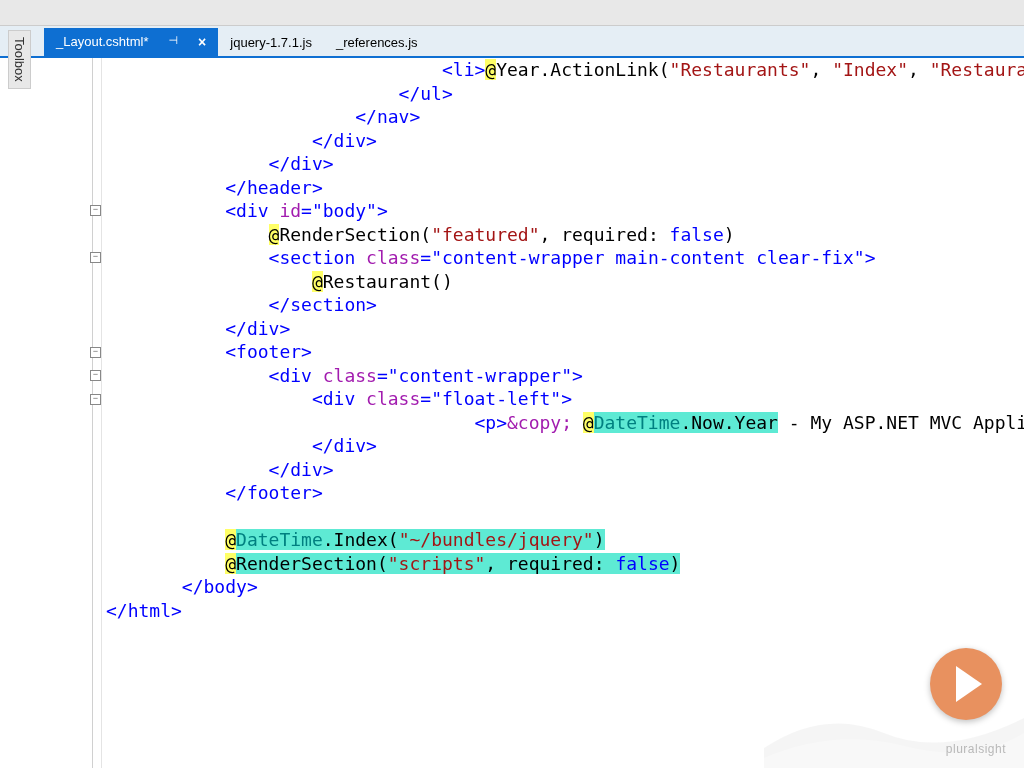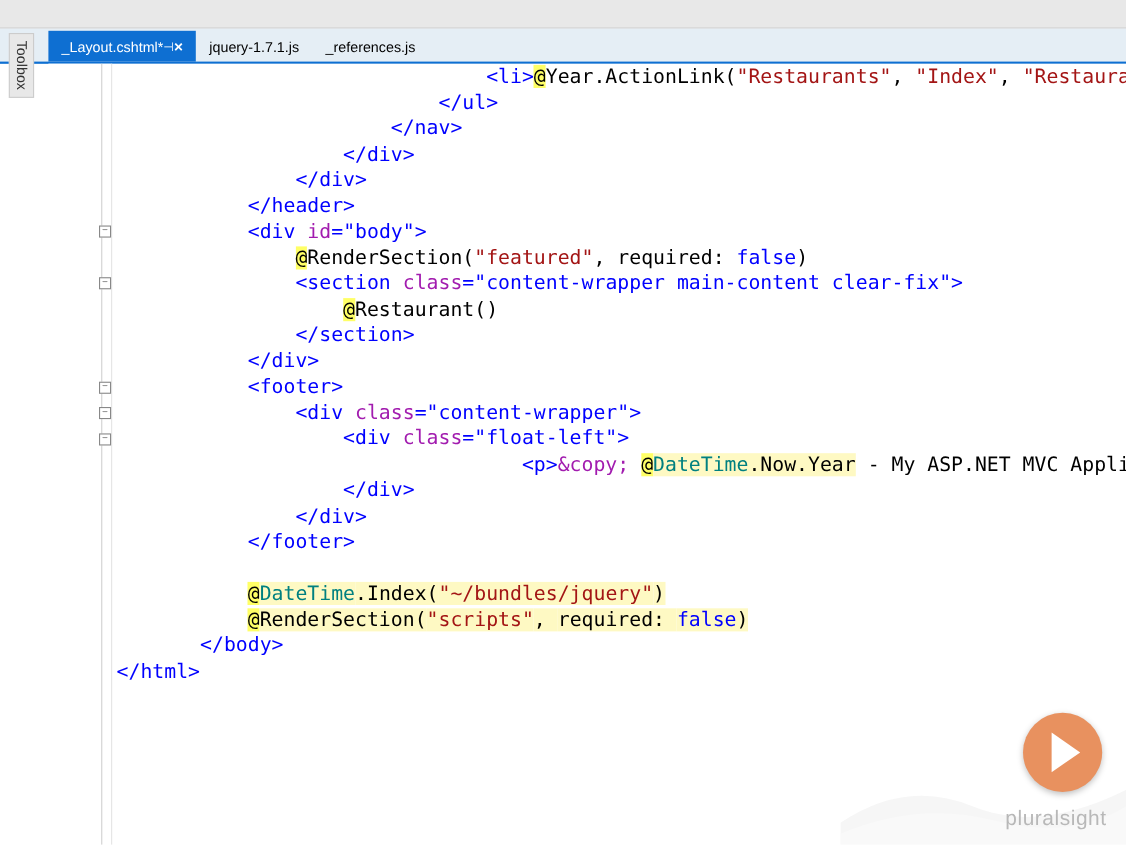--- a/index.html
+++ b/index.html
@@ -28,22 +28,22 @@
   align-items: flex-end;
   padding-left: 44px;
   border-bottom: 2px solid #0e6fd2;
 }
 .tab {
   padding: 6px 12px;
   font-family: 'Segoe UI', Arial, sans-serif;
   font-size: 13px;
   color: #000;
   display: flex;
-  align-items: center;
-  gap: 0;
+  align-items: flex-start;
+  gap: 20px;
   cursor: pointer;
 }
 .tab.active {
   background: #0e6fd2;
   color: #fff;
 }
 .tab .pin { font-size: 11px; }
 .tab .close {
   font-size: 14px;
   font-weight: bold;
@@ -104,27 +104,27 @@
   line-height: 23.5px;
   overflow: hidden;
   font-family: Consolas, monospace;
 }
 .c-blue { color: #0000ff; }
 .c-maroon { color: #a31515; }
 .c-red { color: #a21caf; }
 .c-teal { color: #008080; }
 .c-black { color: #000; }
 .hl-yellow { background: #ffff66; }
-.sel-gray { background: #fef9c3; }
+.sel-gray { background: #5eead4; }
 .watermark {
   position: absolute;
   right: 18px;
   bottom: 12px;
   font-family: 'Segoe UI', Arial, sans-serif;
-  font-size: 19px;
+  font-size: 12px;
   color: #b8b8b8;
   letter-spacing: 0.5px;
 }
 .play-btn {
   position: absolute;
   right: 22px;
   bottom: 48px;
   width: 72px;
   height: 72px;
   border-radius: 50%;

